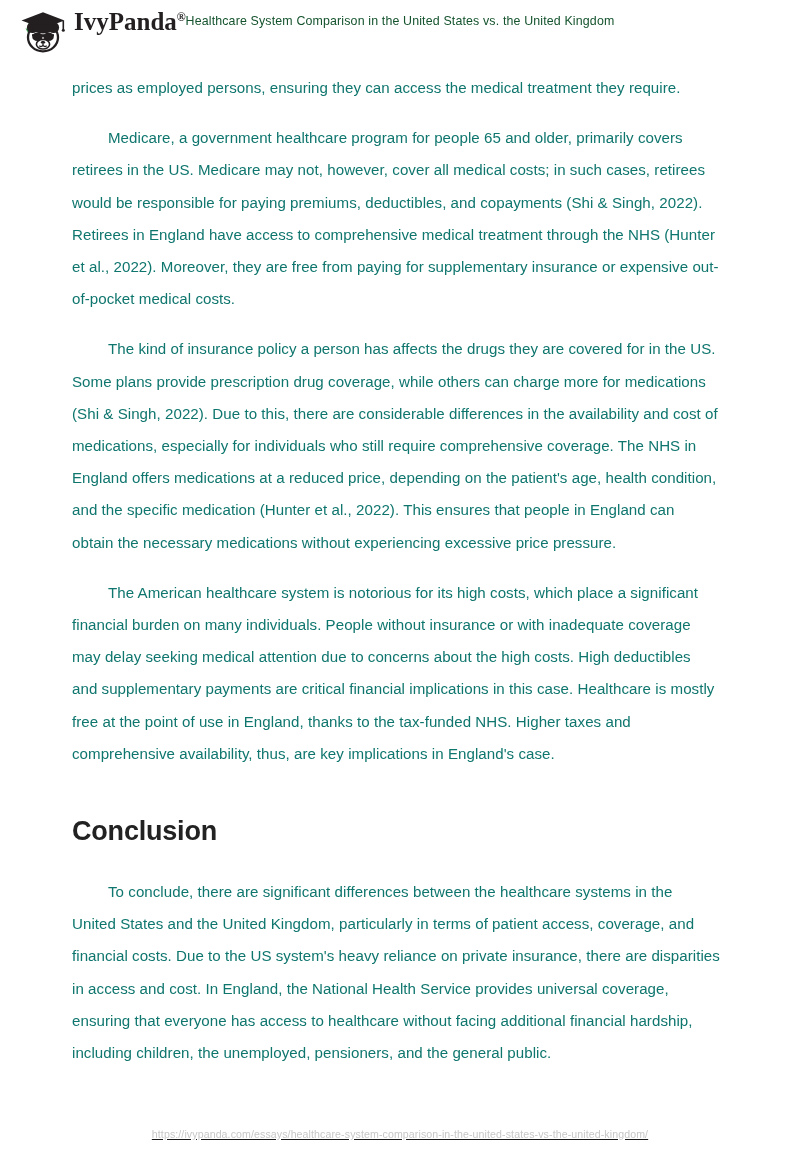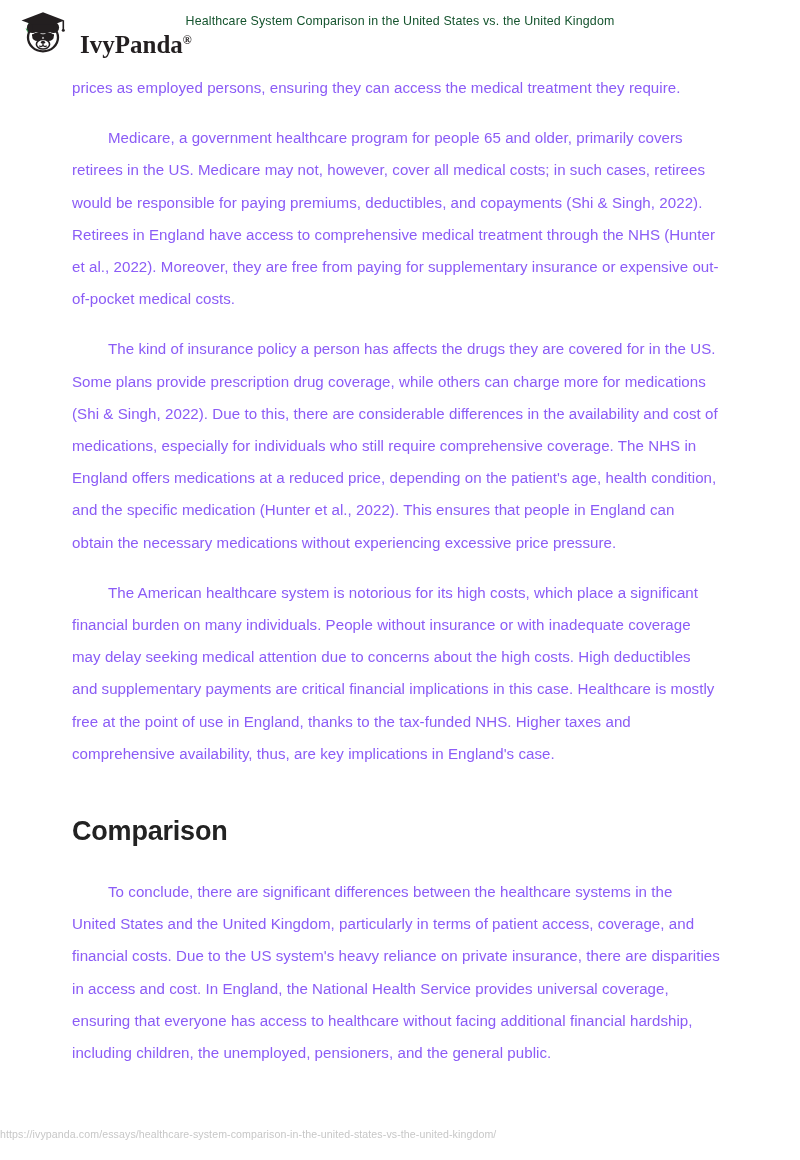--- a/index.html
+++ b/index.html
@@ -22,22 +22,22 @@
     top: 0;
     left: 0;
     width: 800px;
     height: 62px;
   }
   .brand {
     position: absolute;
     left: 14px;
     top: 8px;
     display: flex;
-    align-items: flex-end;
-    gap: 12px;
+    align-items: flex-start;
+    gap: 6px;
   }
   .brand-logo {
     width: 54px;
     height: 48px;
     display: block;
   }
   .brand-word {
     font-family: "Liberation Serif", serif;
     font-weight: bold;
     font-size: 25px;
@@ -68,21 +68,21 @@
   .content {
     position: absolute;
     left: 72px;
     top: 72px;
     width: 648px;
   }
   p.para {
     margin: 0 0 0 0;
     font-size: 15.1px;
     line-height: 32.2px;
-    color: #8b5cf6;
+    color: #0f766e;
     text-align: left;
     letter-spacing: 0.05px;
   }
   p.para + p.para {
     margin-top: 18px;
   }
   p.indent {
     text-indent: 36px;
   }
   h2.section-heading {
@@ -95,21 +95,22 @@
   }
   .gap-before-heading { height: 44px; }
   .gap-after-heading  { height: 28px; }
 
   
   .page-footer {
     position: absolute;
     left: 0;
     bottom: 18px;
     width: 800px;
-    text-align: left;
+    text-align: center;
+    text-decoration: underline;
   }
   .footer-url {
     font-size: 10.6px;
     color: #c7c7c7;
     letter-spacing: 0.1px;
     white-space: nowrap;
   }
 </style>
 </head>
 <body>
@@ -154,21 +155,21 @@
 
   <p class="para">prices as employed persons, ensuring they can access the medical treatment they require.</p>
 
   <p class="para indent">Medicare, a government healthcare program for people 65 and older, primarily covers retirees in the US. Medicare may not, however, cover all medical costs; in such cases, retirees would be responsible for paying premiums, deductibles, and copayments (Shi &amp; Singh, 2022). Retirees in England have access to comprehensive medical treatment through the NHS (Hunter et al., 2022). Moreover, they are free from paying for supplementary insurance or expensive out-of-pocket medical costs.</p>
 
   <p class="para indent">The kind of insurance policy a person has affects the drugs they are covered for in the US. Some plans provide prescription drug coverage, while others can charge more for medications (Shi &amp; Singh, 2022). Due to this, there are considerable differences in the availability and cost of medications, especially for individuals who still require comprehensive coverage. The NHS in England offers medications at a reduced price, depending on the patient's age, health condition, and the specific medication (Hunter et al., 2022). This ensures that people in England can obtain the necessary medications without experiencing excessive price pressure.</p>
 
   <p class="para indent">The American healthcare system is notorious for its high costs, which place a significant financial burden on many individuals. People without insurance or with inadequate coverage may delay seeking medical attention due to concerns about the high costs. High deductibles and supplementary payments are critical financial implications in this case. Healthcare is mostly free at the point of use in England, thanks to the tax-funded NHS. Higher taxes and comprehensive availability, thus, are key implications in England's case.</p>
 
   <div class="gap-before-heading"></div>
-  <h2 class="section-heading">Comparison</h2>
+  <h2 class="section-heading">Conclusion</h2>
   <div class="gap-after-heading"></div>
 
   <p class="para indent">To conclude, there are significant differences between the healthcare systems in the United States and the United Kingdom, particularly in terms of patient access, coverage, and financial costs. Due to the US system's heavy reliance on private insurance, there are disparities in access and cost. In England, the National Health Service provides universal coverage, ensuring that everyone has access to healthcare without facing additional financial hardship, including children, the unemployed, pensioners, and the general public.</p>
 
   <div class="gap-before-heading"></div>
 
 </div>
 
 <div class="page-footer">
   <span class="footer-url">https://ivypanda.com/essays/healthcare-system-comparison-in-the-united-states-vs-the-united-kingdom/</span>

